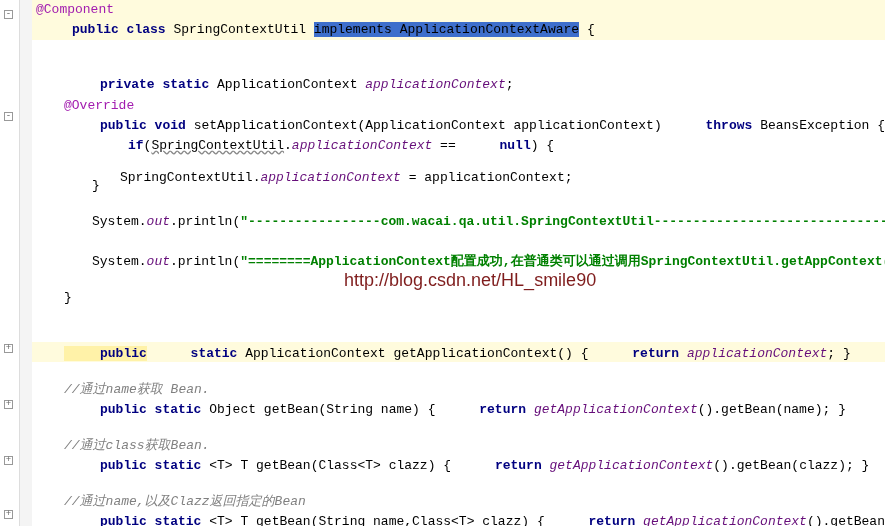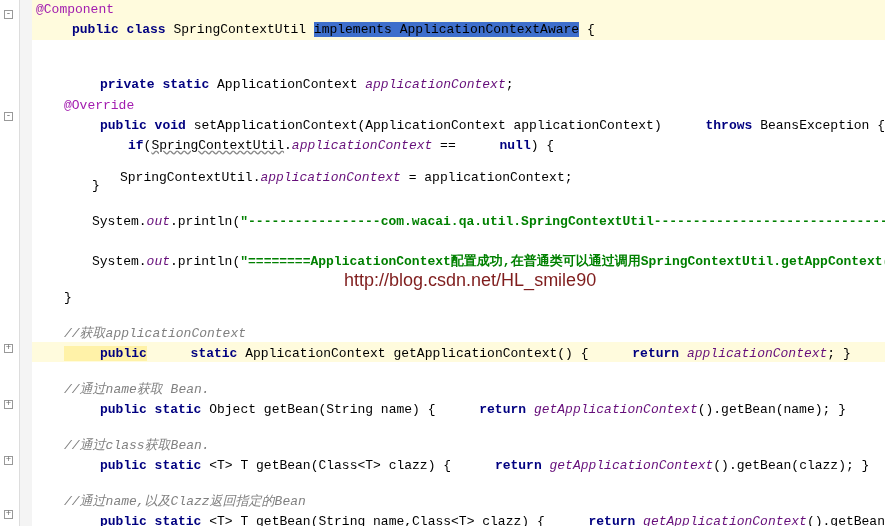--- a/index.html
+++ b/index.html
@@ -57,21 +57,20 @@
 <div class="line" style="top:168px;padding-left:88px"><span>SpringContextUtil</span><span>.</span><span class="field">applicationContext</span><span> = applicationContext;</span></div>
 
 <div class="line" style="top:176px;padding-left:60px"><span>}</span></div>
 
 <div class="line" style="top:212px;padding-left:60px"><span>System.</span><span class="field">out</span><span>.println(</span><span class="str">"-----------------com.wacai.qa.util.SpringContextUtil-----------------------------------------</span></div>
 
 <div class="line" style="top:252px;padding-left:60px"><span>System.</span><span class="field">out</span><span>.println(</span><span class="str">"========ApplicationContext配置成功,在普通类可以通过调用SpringContextUtil.getAppContext()获取application</span></div>
 
 <div class="line" style="top:288px;padding-left:32px"><span>}</span></div>
 
-<div class="line" style="top:324px;padding-left:32px"><span class="cmt">//获取applicationContext</span></div>
 
 <div class="line" style="top:344px;padding-left:32px"><span class="kw pub-hl">public</span><span class="kw"> static </span><span>ApplicationContext </span><span>getApplicationContext</span><span>() { </span><span class="kw">return </span><span class="field">applicationContext</span><span>; }</span></div>
 
 <div class="line" style="top:400px;padding-left:32px"><span class="kw">public static </span><span>Object </span><span>getBean</span><span>(String name) { </span><span class="kw">return </span><span class="field">getApplicationContext</span><span>().getBean(name); }</span></div>
 
 <div class="line" style="top:380px;padding-left:32px"><span class="cmt">//通过name获取 Bean.</span></div>
 
 <div class="line" style="top:436px;padding-left:32px"><span class="cmt">//通过class获取Bean.</span></div>
 
 <div class="line" style="top:456px;padding-left:32px"><span class="kw">public static </span><span>&lt;T&gt; T </span><span>getBean</span><span>(Class&lt;T&gt; clazz) { </span><span class="kw">return </span><span class="field">getApplicationContext</span><span>().getBean(clazz); }</span></div>

